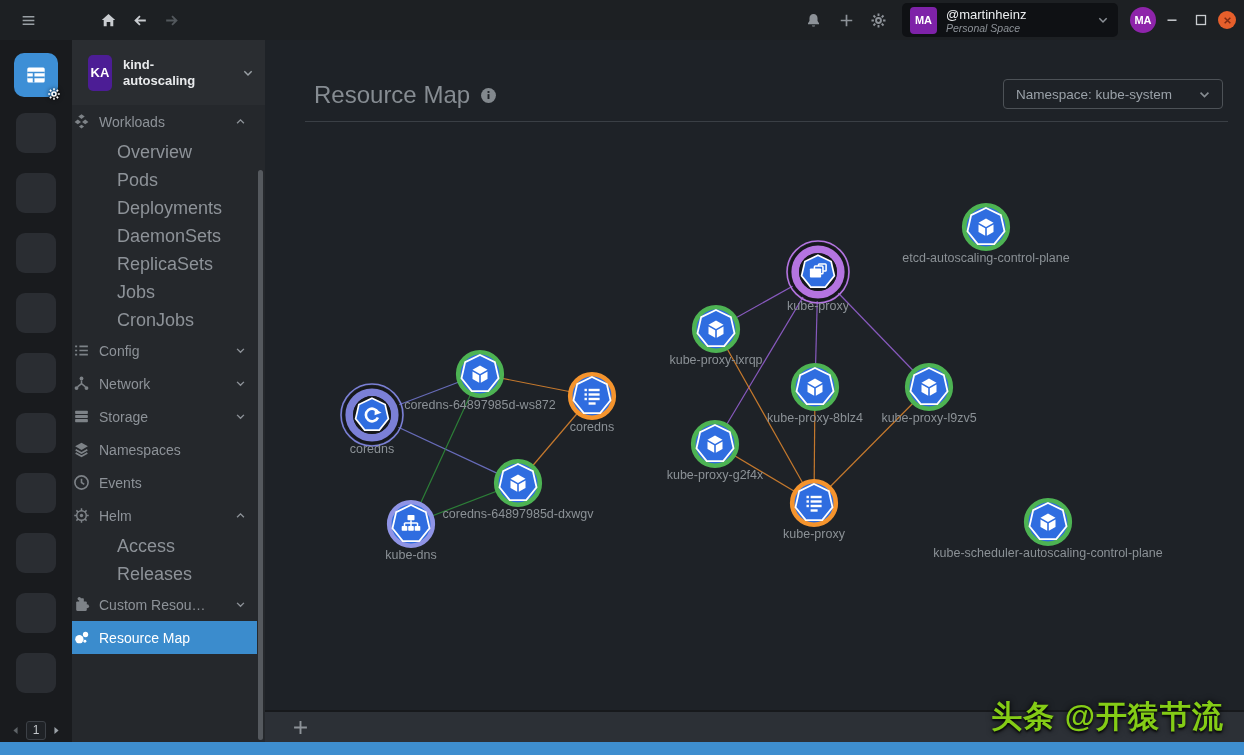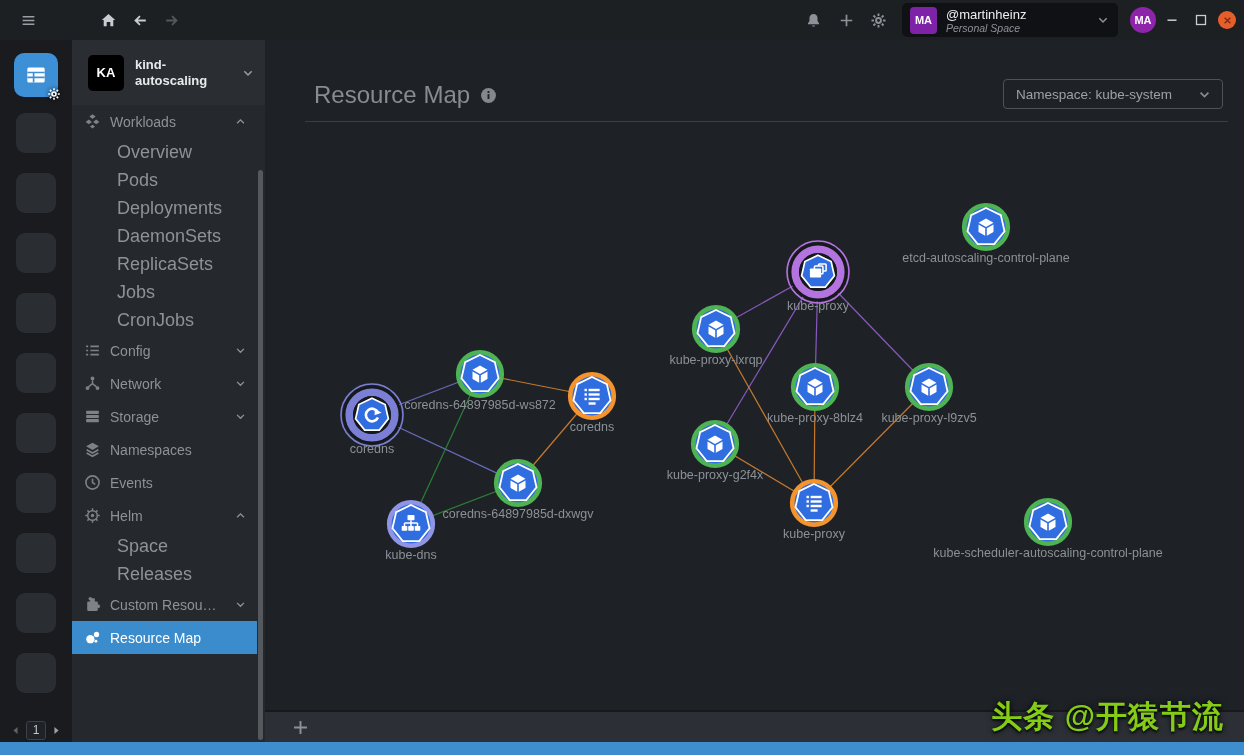--- a/index.html
+++ b/index.html
@@ -41,27 +41,27 @@
   .pg-arrow { width:11px; height:11px; display:inline-flex; cursor:pointer; }
   .pg-arrow svg { width:100%; height:100%; }
   .pg-prev { color:#5f6468; }
   .pg-next { color:#9ba1a7; }
   .pg-num { min-width:20px; height:19px; background:#1f2226; border:1px solid #3d4147; border-radius:3px; color:#c3c7cb;
               font-size:12px; display:flex; align-items:center; justify-content:center; }
 
   
   .sidebar { position:absolute; left:72px; top:40px; width:193px; height:702px; background:#25282c; z-index:5; }
   .cluster-header { height:65px; background:#2a2d31; display:flex; align-items:center; padding:0 10px 0 16px; cursor:pointer; }
-  .cluster-avatar { width:36px; height:36px; border-radius:5px; background:#000000; color:#fff; font-size:13px; font-weight:bold;
+  .cluster-avatar { width:24px; height:36px; border-radius:5px; background:#4c1d95; color:#fff; font-size:13px; font-weight:bold;
               display:flex; align-items:center; justify-content:center; flex:0 0 auto; }
   .cluster-name { margin-left:11px; width:84px; font-size:13px; font-weight:bold; color:#e8eaec; line-height:16px; word-break:break-word; }
   .cluster-chevron { margin-left:auto; width:14px; height:14px; color:#9aa0a5; }
   .cluster-chevron svg { width:100%; height:100%; }
   .nav { position:absolute; left:0; top:65px; width:185px; }
-  .nav-item { height:33px; display:flex; align-items:center; padding-left:12px; color:#8d9298; font-size:14px; cursor:pointer; }
+  .nav-item { height:33px; display:flex; align-items:center; padding-left:1px; color:#8d9298; font-size:14px; cursor:pointer; }
   .nav-item.sub { height:28px; padding-left:45px; font-size:18px; }
   .nav-item .nav-ic { width:17px; height:17px; margin-right:9px; display:inline-flex; color:#7d8287; flex:0 0 auto; }
   .nav-item .nav-ic svg { width:100%; height:100%; }
   .nav-item .nav-chev { margin-left:auto; margin-right:10px; width:13px; height:13px; color:#8d9298; display:inline-flex; }
   .nav-item .nav-chev svg { width:100%; height:100%; }
   .nav-item.active { background:#3b8ccd; color:#fff; }
   .nav-item.active .nav-ic { color:#fff; }
   .sb-scrollbar { position:absolute; right:2px; top:130px; width:5px; height:570px; background:#55595e; border-radius:3px; cursor:grab; }
 
   
@@ -315,21 +315,21 @@
             </svg>
           </span>
           <span>Helm</span>
           <span class="nav-chev">
             <svg viewBox="0 0 16 16">
               <path d="M3.8 10.2L8 6l4.2 4.2" stroke="currentColor" stroke-width="1.7" fill="none"></path>
             </svg>
           </span>
         </div>
         <div class="nav-item sub">
-          <span>Space</span>
+          <span>Access</span>
         </div>
         <div class="nav-item sub">
           <span>Releases</span>
         </div>
         <div class="nav-item">
           <span class="nav-ic">
             <svg viewBox="0 0 16 16" fill="currentColor">
               <rect x="3" y="5.2" width="10" height="8.8" rx="1"></rect>
               <rect x="5.8" y="2" width="4.4" height="4.4" rx="0.8"></rect>
               <circle cx="13.2" cy="9.6" r="1.9"></circle>

